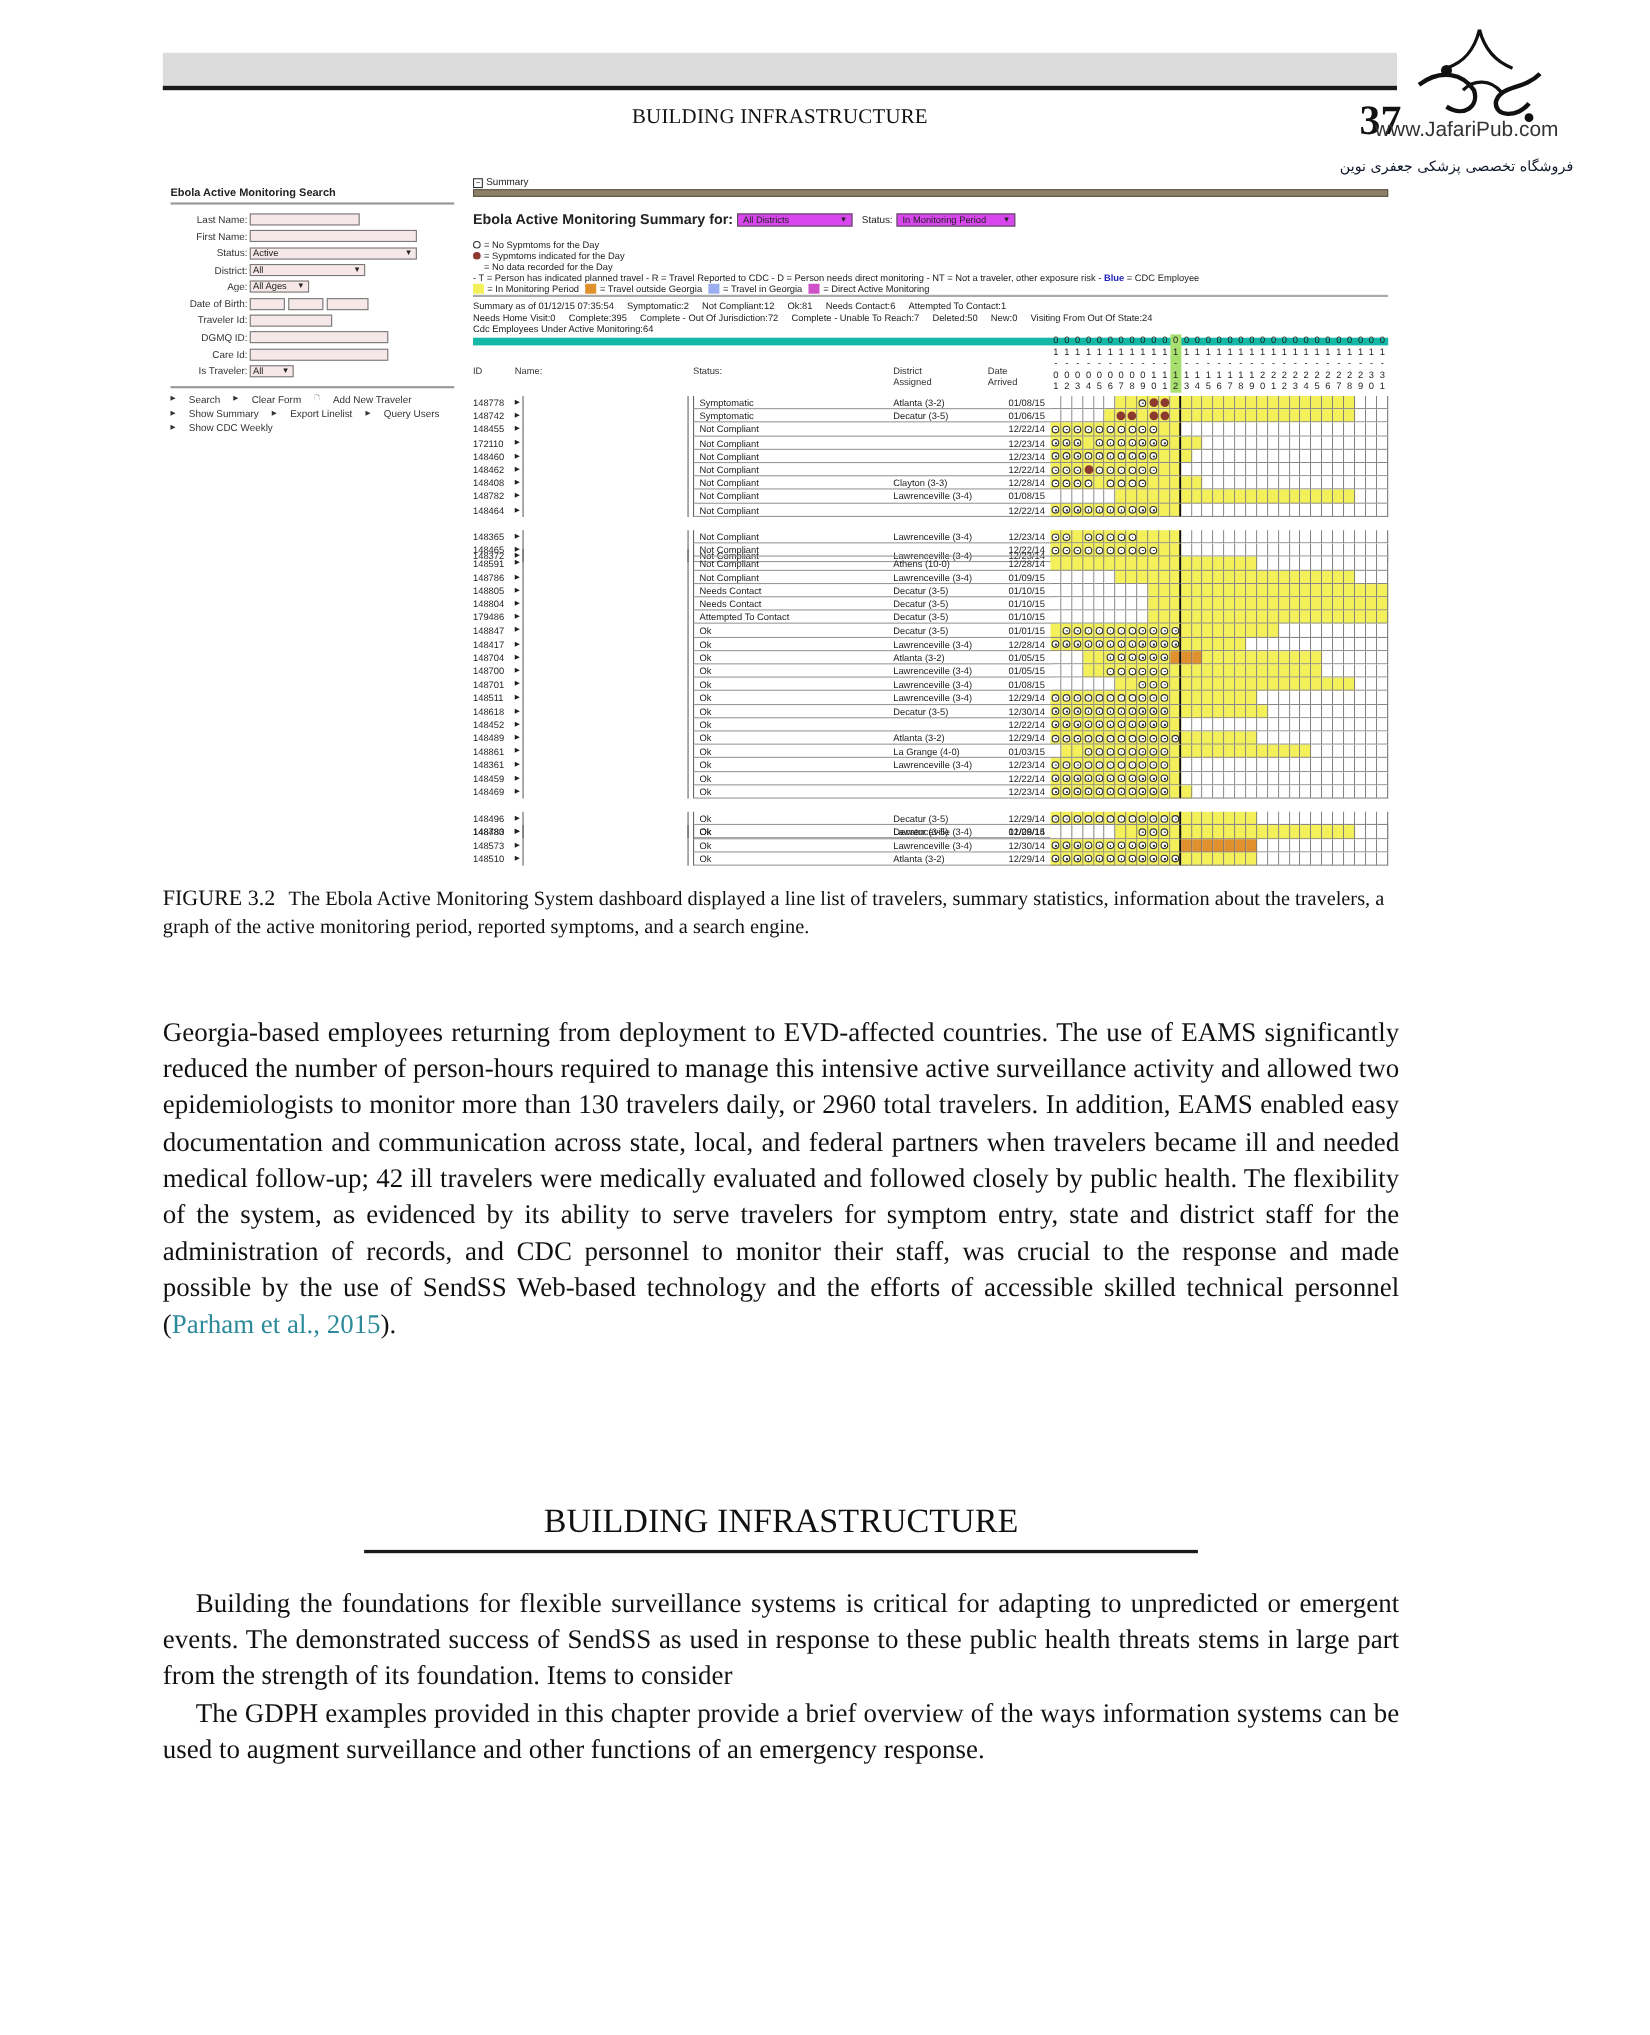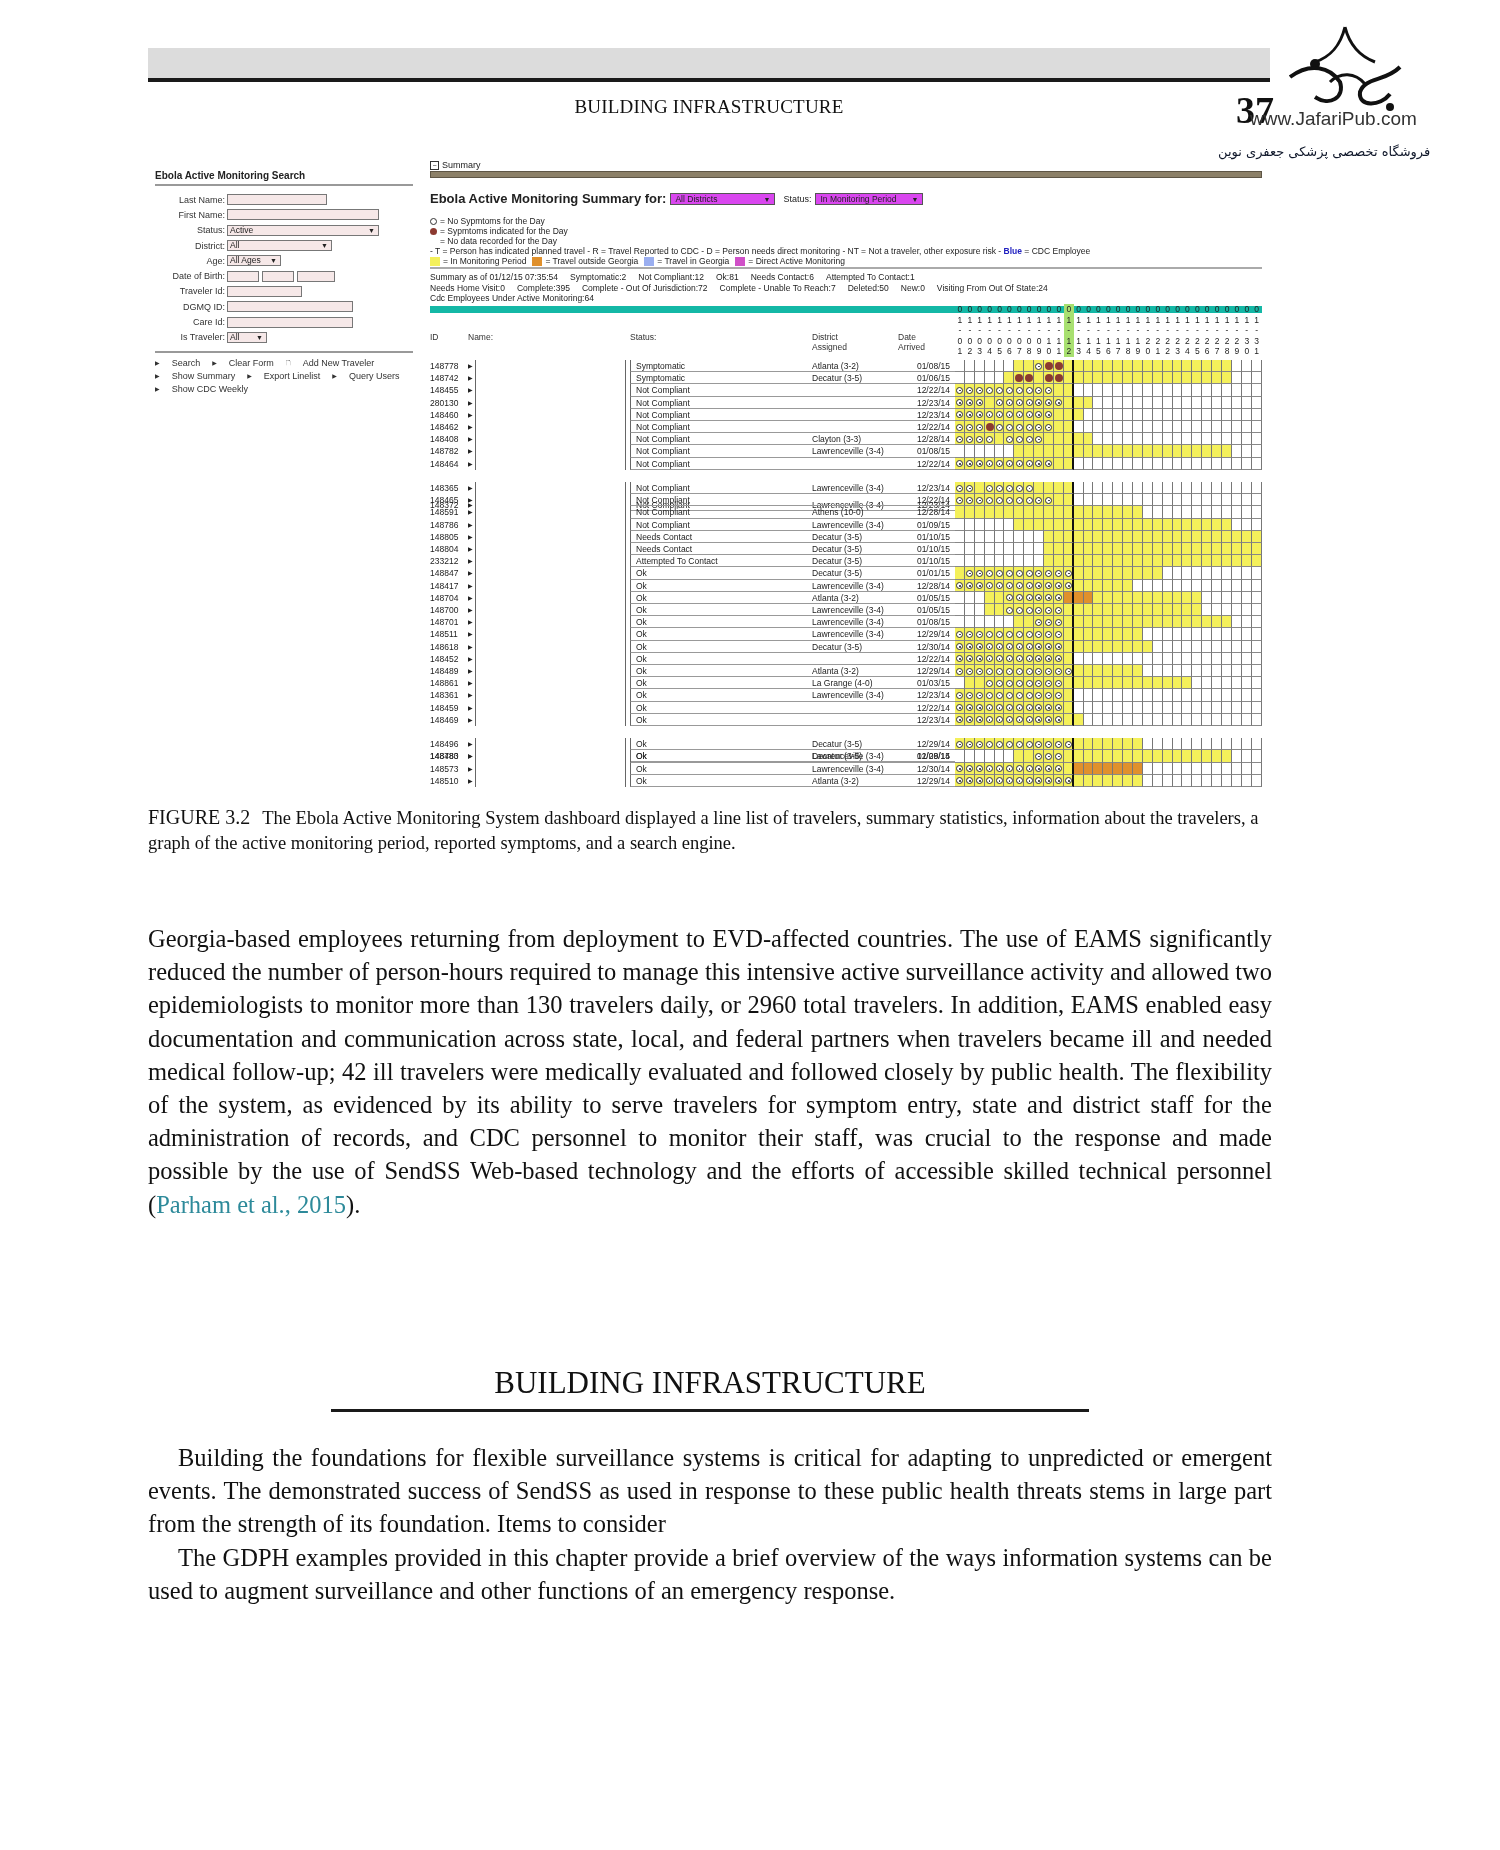--- a/index.html
+++ b/index.html
@@ -358,21 +358,21 @@
           <span class="cell"></span>
           <span class="cell"></span>
           <span class="cell"></span>
           <span class="cell"></span>
           <span class="cell"></span>
           <span class="cell"></span>
           <span class="cell"></span>
         </span>
       </div>
       <div class="row" style="top: 92.6px;">
-        <span class="id">280130</span>
+        <span class="id">172110</span>
         <span class="arrow">▶</span>
         <span class="namebox"></span>
         <span class="statusbox">Not Compliant</span>
         <span class="district"></span>
         <span class="arrived">12/23/14</span>
         <span class="grid">
           <span class="cell y">
             <span class="c"></span>
           </span>
           <span class="cell y">
@@ -1039,21 +1039,21 @@
           <span class="cell y"></span>
           <span class="cell y"></span>
           <span class="cell y"></span>
           <span class="cell y"></span>
           <span class="cell y"></span>
           <span class="cell y"></span>
           <span class="cell y"></span>
         </span>
       </div>
       <div class="row" style="top: 251.2px;">
-        <span class="id">233212</span>
+        <span class="id">179486</span>
         <span class="arrow">▶</span>
         <span class="namebox"></span>
         <span class="statusbox">Attempted To Contact</span>
         <span class="district">Decatur (3-5)</span>
         <span class="arrived">01/10/15</span>
         <span class="grid">
           <span class="cell"></span>
           <span class="cell"></span>
           <span class="cell"></span>
           <span class="cell"></span>

